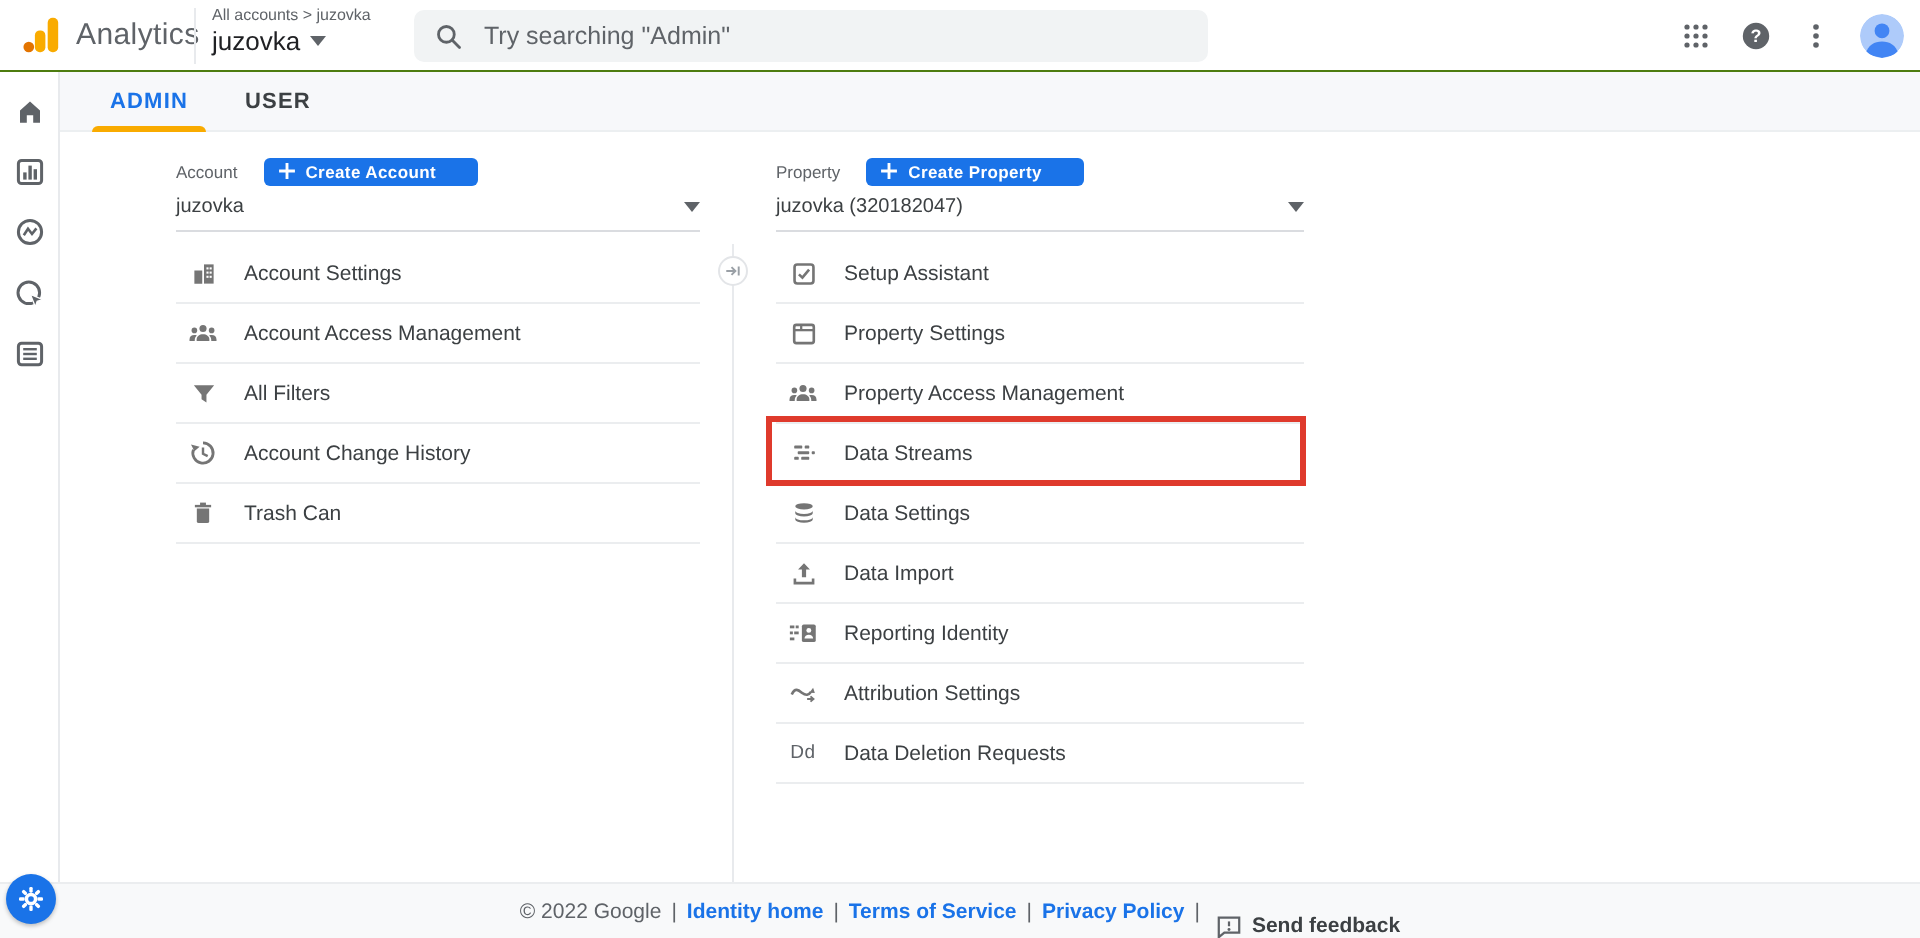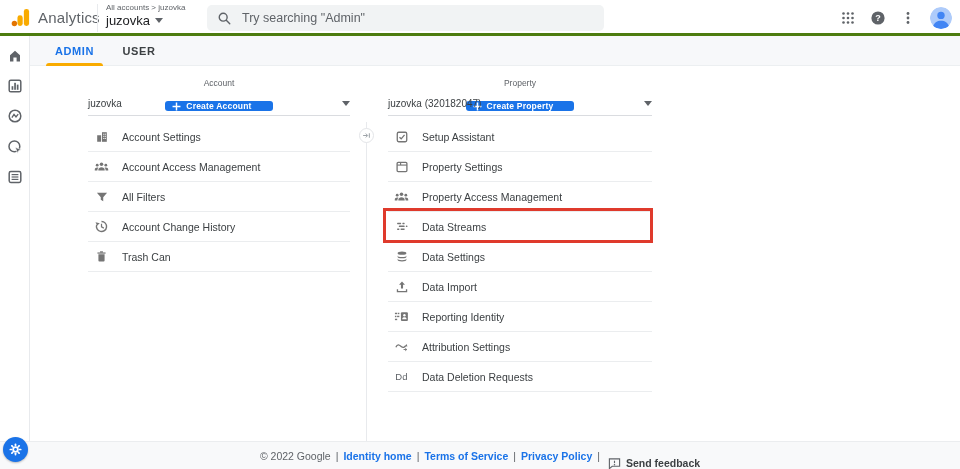--- a/index.html
+++ b/index.html
@@ -7,21 +7,21 @@
   body {
     font-family: "Liberation Sans", sans-serif;
     background: #fff;
     position: relative;
     overflow: hidden;
     color: #3c4043;
   }
   
   .header {
     position: absolute; top: 0; left: 0; width: 960px; height: 36px;
-    background: #fff; border-bottom: 3px solid #4d7c0f; z-index: 20;
+    background: #fff; border-bottom: 1px solid #4d7c0f; z-index: 20;
   }
   .logo-wrap { position: absolute; left: 10px; top: 7px; display: flex; align-items: center; cursor: pointer; }
   .product-name { font-size: 15px; color: #5f6368; margin-left: 7px; letter-spacing: .2px; }
   .header-vdivider { position: absolute; left: 97px; top: 4px; width: 1px; height: 28px; background: #e8eaed; }
   .acct-block { position: absolute; left: 106px; top: 3px; cursor: pointer; }
   .breadcrumb { font-size: 8px; color: #5f6368; }
   .acct-row { display: flex; align-items: center; gap: 5px; margin-top: 1px; }
   .acct-name { font-size: 13px; color: #202124; }
   .caret { width: 0; height: 0; border-left: 4px solid transparent; border-right: 4px solid transparent; border-top: 5px solid #5f6368; }
   .searchbar {
@@ -56,21 +56,21 @@
     position: absolute; top: 0; height: 30px; display: flex; align-items: center; justify-content: center;
     font-size: 11px; font-weight: bold; letter-spacing: .6px; cursor: pointer;
   }
   .tab-admin { left: 16px; width: 57px; color: #1a73e8; }
   .tab-admin::after { content: ""; position: absolute; left: 0; right: 0; bottom: 0; height: 3px; background: #f9ab00; border-radius: 3px 3px 0 0; }
   .tab-user { left: 85px; width: 48px; color: #3c4043; }
   
   .col { position: absolute; top: 78px; background: #fff; }
   .col-account { left: 88px; width: 262px; }
   .col-property { left: 388px; width: 264px; }
-  .col-head { height: 15px; display: flex; align-items: center; gap: 13px; flex-direction: column; }
+  .col-head { height: 15px; display: flex; align-items: center; gap: 13px; }
   .col-label { font-size: 8.5px; color: #5f6368; }
   .create-btn {
     height: 14px; background: #1a73e8; color: #fff; border: none; border-radius: 3px;
     font-family: "Liberation Sans", sans-serif; font-size: 8.5px; font-weight: bold; letter-spacing: .2px;
     display: inline-flex; align-items: center; gap: 5px; padding: 0 21px 0 7px; cursor: pointer;
   }
   .selector {
     margin-top: 5px; height: 18px; border-bottom: 1px solid #dadce0;
     display: flex; align-items: flex-start; justify-content: space-between; cursor: pointer;
   }

